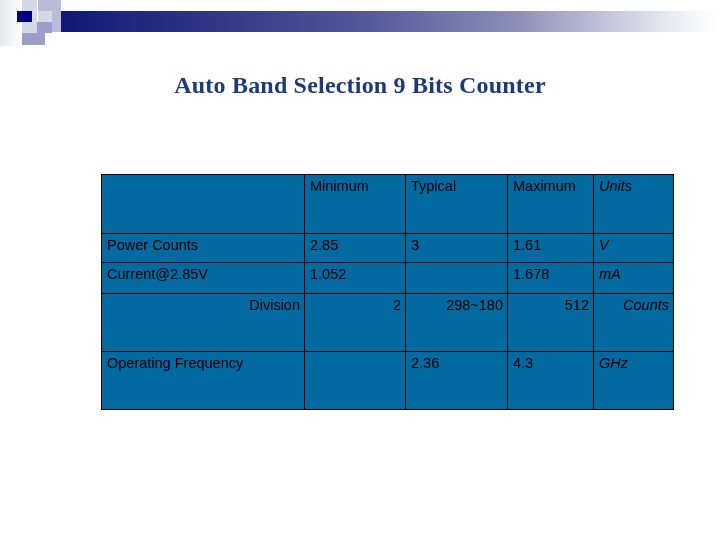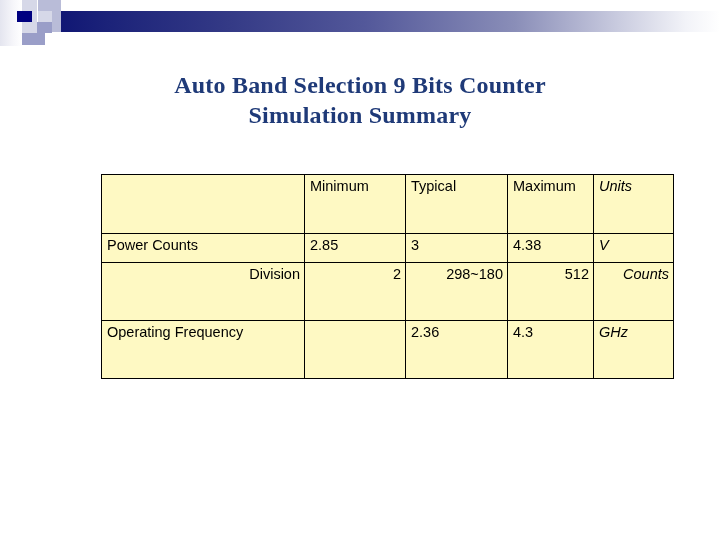--- a/index.html
+++ b/index.html
@@ -73,21 +73,21 @@
   #summary-table-wrap {
     position: absolute;
     left: 101px;
     top: 174px;
     width: 522px;
   }
   table.summary {
     border-collapse: collapse;
     width: 522px;
     table-layout: fixed;
-    background: #fef9c3;
+    background: #0369a1;
   }
   table.summary td {
     border: 1px solid #000000;
     font-family: "Liberation Sans", sans-serif;
     font-size: 14.5px;
     line-height: 17px;
     color: #000000;
     vertical-align: top;
     padding: 3px 4px 3px 5px;
     word-wrap: break-word;
@@ -121,42 +121,48 @@
   <div class="decor-sq sq-lav-mid" style="left:52px; top:0px;  width:9px;  height:32px;"></div>
   <div class="decor-sq sq-lav-pale" style="left:22px; top:22px; width:15px; height:11px;"></div>
   <div class="decor-sq sq-lav-dark" style="left:37px; top:22px; width:15px; height:11px;"></div>
   <div class="decor-sq sq-lav-dark" style="left:22px; top:33px; width:8px;  height:12px;"></div>
   <div class="decor-sq sq-lav-dark" style="left:30px; top:33px; width:15px; height:12px;"></div>
 
 </div>
 
 <div id="title-block">
   <div class="tline">Auto Band Selection 9 Bits Counter</div>
-  <div class="tline">Simulation Summary</div>
 </div>
 
 <div id="summary-table-wrap">
   <table class="summary">
     <tbody>
       <tr class="r-head">
         <td class="c0"></td>
         <td class="c1">Minimum</td>
         <td class="c2">Typical</td>
         <td class="c3">Maximum</td>
         <td class="c4">Units</td>
       </tr>
 
       <tr class="r-0">
         <td class="c0">Power Counts</td>
         <td class="c1">2.85</td>
         <td class="c2">3</td>
-        <td class="c3">4.38</td>
+        <td class="c3">1.61</td>
         <td class="c4">V</td>
       </tr>
 
+      <tr class="r-1">
+        <td class="c0">Current@2.85V</td>
+        <td class="c1">1.052</td>
+        <td class="c2"></td>
+        <td class="c3">1.678</td>
+        <td class="c4">mA</td>
+      </tr>
 
       <tr class="r-2">
         <td class="c0">Division</td>
         <td class="c1">2</td>
         <td class="c2">298~180</td>
         <td class="c3">512</td>
         <td class="c4">Counts</td>
       </tr>
 
       <tr class="r-3">

